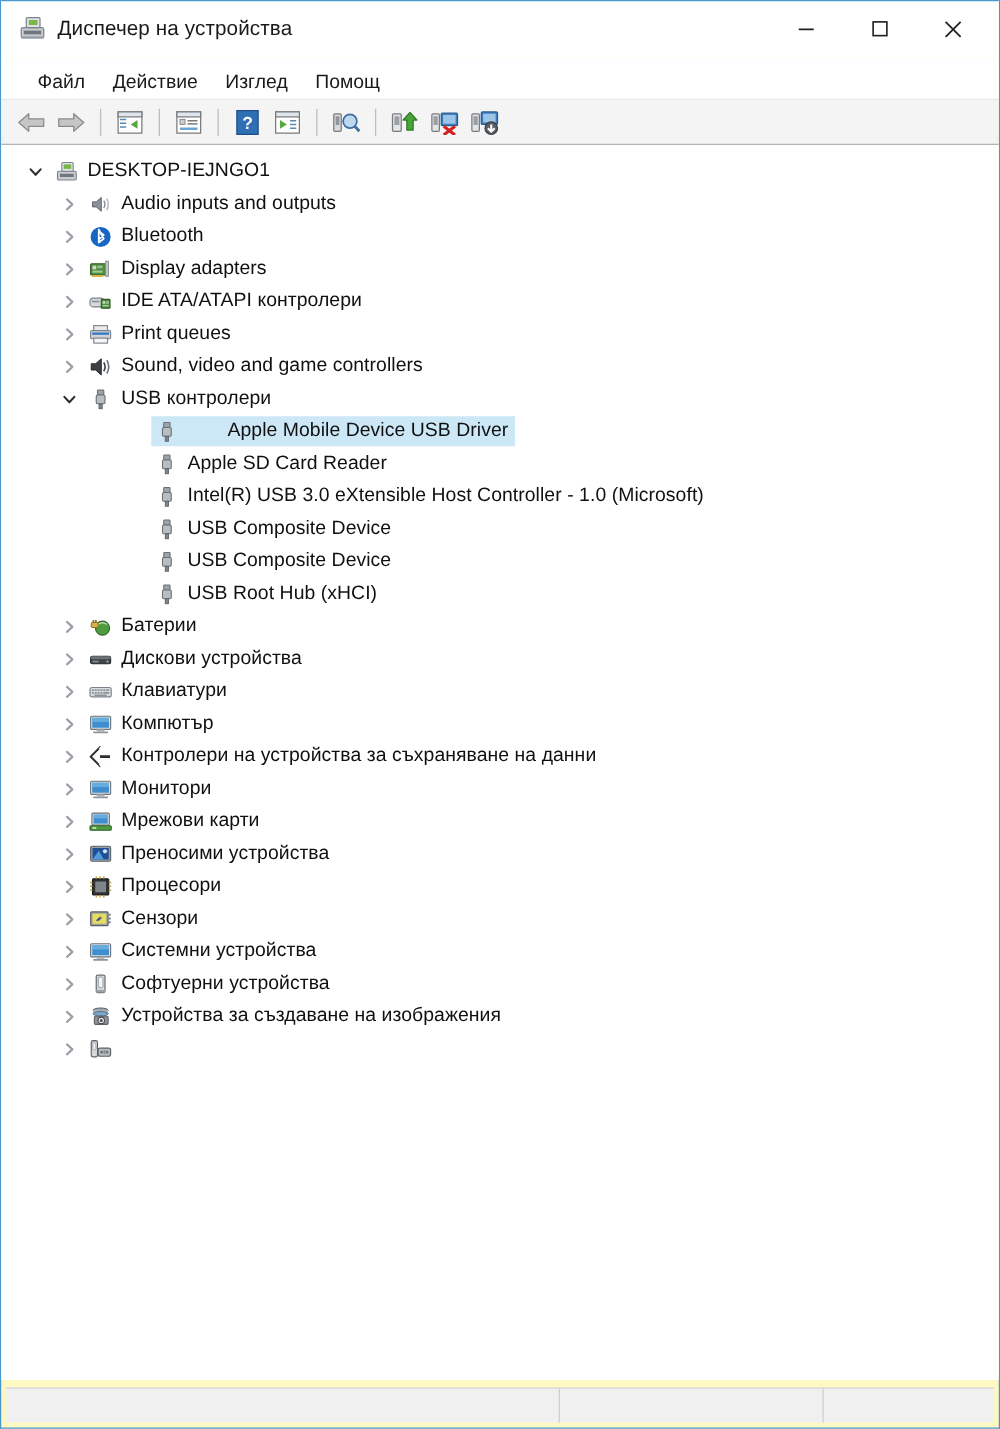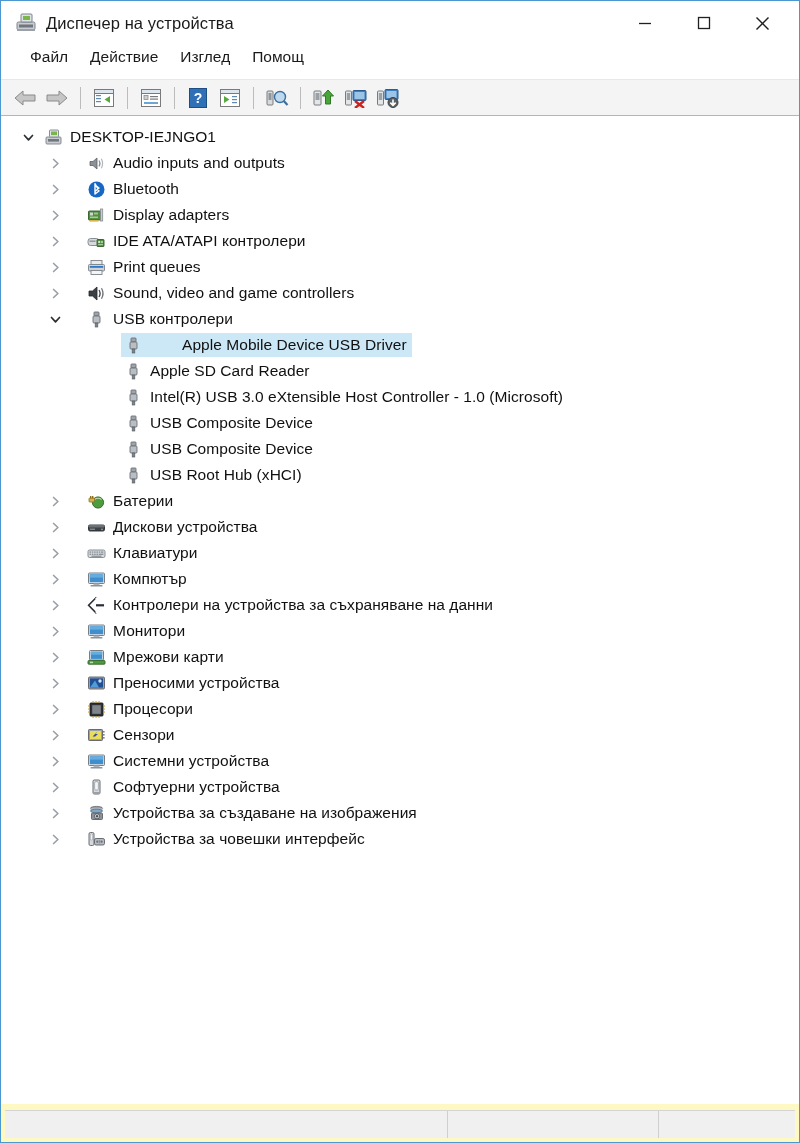--- a/index.html
+++ b/index.html
@@ -65,21 +65,21 @@
   #btn-max { right: 72px; }
   #btn-close { right: 14px; }
   .wbtn svg { display: block; }
 
   
   #menubar {
     height: 34px;
     min-height: 34px;
     background: #ffffff;
     display: flex;
-    align-items: flex-start;
+    align-items: flex-end;
     padding-left: 18px;
     border-bottom: 1px solid #e8e8e8;
   }
   .menu-item {
     font-size: 15.5px;
     color: #1a1a1a;
     padding: 3px 11px 4px 11px;
     white-space: nowrap;
   }
 
@@ -152,21 +152,21 @@
     display: inline-flex;
     align-items: center;
     padding: 2px 5px 2px 2px;
     border-radius: 0;
   }
   .row.selected .row-hit {
     background: #cce8f7;
     gap: 32px;
   }
   .d0 { padding-left: 14px; }
-  .d1 { padding-left: 41px; gap: 16px; }
+  .d1 { padding-left: 41px; }
   .d2 { padding-left: 94px; }
 
   
   #statusbar {
     height: 28px;
     min-height: 28px;
     background: #f0f0f0;
     border-top: 1px solid #d4d4d4;
     display: flex;
     margin: 6px 4px 4px 4px;
@@ -818,21 +818,20 @@
           <div class="row-icon">
             <svg width="19" height="19" viewBox="0 0 19 19">
               <rect x="2" y="2.5" width="5" height="13" rx="1.4" fill="#d5d9dc" stroke="#5c6167" stroke-width="0.9"></rect>
               <rect x="3.3" y="4" width="2.4" height="6" rx="1.1" fill="#f2f4f5" stroke="#9aa0a6" stroke-width="0.7"></rect>
               <rect x="7.5" y="8.5" width="10" height="6.5" rx="1.6" fill="#b7bcc1" stroke="#5c6167" stroke-width="0.9"></rect>
               <circle cx="10.3" cy="11.7" r="1.1" fill="#6b7076"></circle>
               <circle cx="14.6" cy="11.7" r="1.1" fill="#6b7076"></circle>
               <rect x="11.8" y="10" width="1.4" height="3.4" fill="#8d9399"></rect>
             </svg>
           </div>
-          <div class="row-label">Устройства за човешки интерфейс</div>
         </div>
       </div>
     </div>
 
   <div id="statusbar">
     <div class="status-pane" id="status-pane-1"></div>
     <div class="status-pane" id="status-pane-2"></div>
     <div class="status-pane" id="status-pane-3"></div>
   </div>
 

